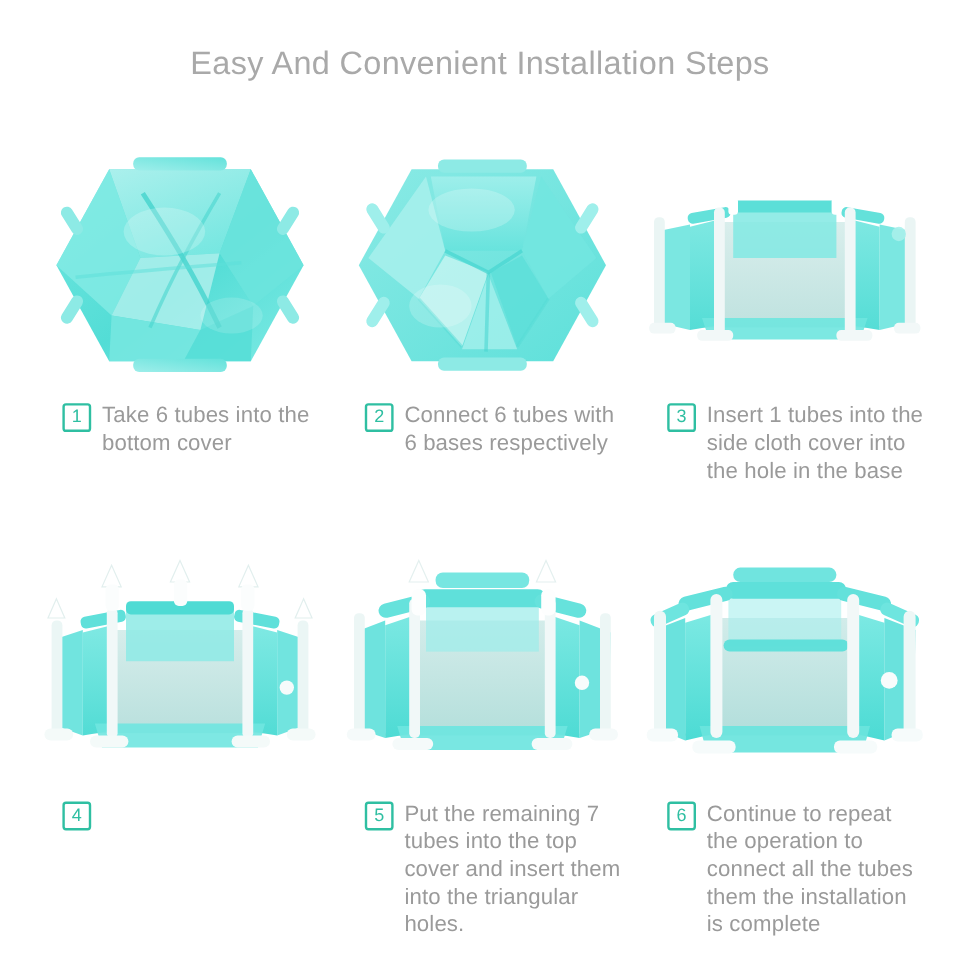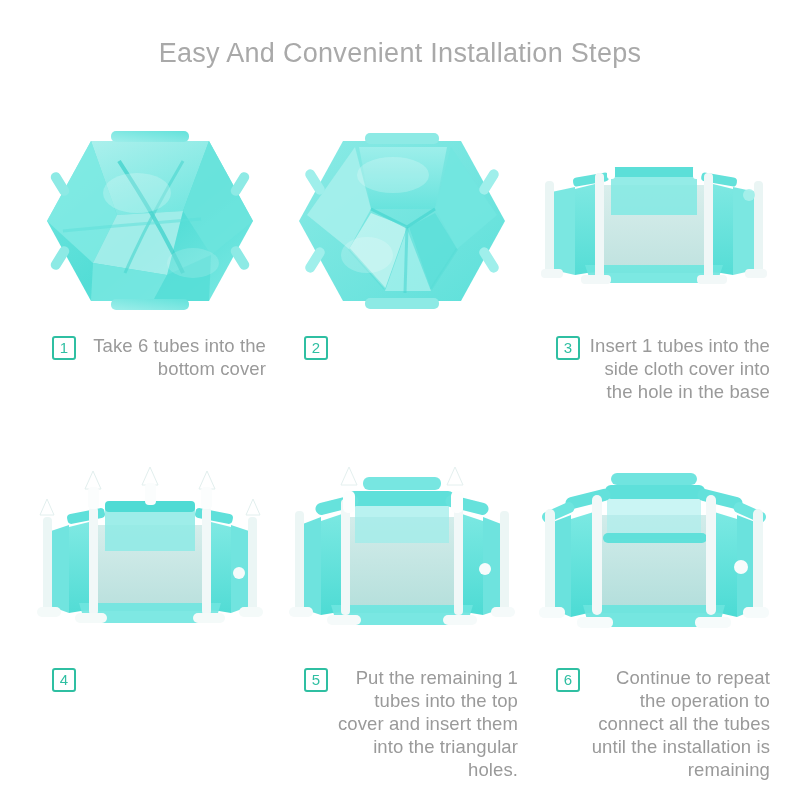--- a/index.html
+++ b/index.html
@@ -81,21 +81,20 @@
     text-align: center;
     margin-top: 2px;
     box-sizing: content-box;
     font-family: "Liberation Sans", sans-serif;
   }
   .cap-text {
     color: #9a9a9a;
     font-size: 18.5px;
     line-height: 23px;
     letter-spacing: 0.1px;
-    text-align: right;
   }
   svg { display:block; }
 </style>
 </head>
 <body>
 
 <div id="page">
 
   <div class="page-title">Easy And Convenient Installation Steps</div>
 
@@ -182,20 +181,21 @@
           <rect x="16" y="54" width="28" height="10" rx="5" fill="#9fefeb" transform="rotate(58 30 59)"></rect>
           <rect x="190" y="54" width="28" height="10" rx="5" fill="#9fefeb" transform="rotate(-58 204 59)"></rect>
           <rect x="16" y="132" width="28" height="10" rx="5" fill="#9fefeb" transform="rotate(-58 30 137)"></rect>
           <rect x="190" y="132" width="28" height="10" rx="5" fill="#9fefeb" transform="rotate(58 204 137)"></rect>
           <ellipse cx="108" cy="52" rx="36" ry="18" fill="#ffffff" opacity="0.22"></ellipse>
           <ellipse cx="82" cy="132" rx="26" ry="18" fill="#ffffff" opacity="0.2"></ellipse>
         </svg>
       </div>
       <div class="caption">
         <div class="badge">2</div>
+        <div class="cap-text">Connect 6 tubes with 6 bases respectively</div>
       </div>
     </div>
 
     <div class="cell">
       <div class="figwrap">
         <svg class="figure" viewBox="0 0 234 196">
           <defs>
             <linearGradient id="g3mesh" x1="0" y1="0" x2="0" y2="1">
               <stop offset="0%" stop-color="#d9eeec"></stop>
               <stop offset="100%" stop-color="#bfe2df"></stop>
@@ -331,21 +331,21 @@
 
           <rect x="42" y="160" width="34" height="10" rx="5" fill="#f5fafa"></rect>
           <rect x="158" y="160" width="34" height="10" rx="5" fill="#f5fafa"></rect>
           <rect x="4" y="152" width="24" height="10" rx="5" fill="#f5fafa"></rect>
           <rect x="206" y="152" width="24" height="10" rx="5" fill="#f5fafa"></rect>
           <circle cx="200" cy="114" r="6" fill="#f7fcfc"></circle>
         </svg>
       </div>
       <div class="caption">
         <div class="badge">5</div>
-        <div class="cap-text">Put the remaining 1 tubes into the top cover and insert them into the triangular holes.</div>
+        <div class="cap-text">Put the remaining 7 tubes into the top cover and insert them into the triangular holes.</div>
       </div>
     </div>
 
     <div class="cell">
       <div class="figwrap">
         <svg class="figure" viewBox="0 0 234 196">
           <defs>
             <linearGradient id="g6mesh" x1="0" y1="0" x2="0" y2="1">
               <stop offset="0%" stop-color="#d2ecea"></stop>
               <stop offset="100%" stop-color="#b2dedb"></stop>
@@ -379,18 +379,18 @@
 
           <rect x="40" y="162" width="36" height="11" rx="5" fill="#f6fbfb"></rect>
           <rect x="158" y="162" width="36" height="11" rx="5" fill="#f6fbfb"></rect>
           <rect x="2" y="152" width="26" height="11" rx="5" fill="#f6fbfb"></rect>
           <rect x="206" y="152" width="26" height="11" rx="5" fill="#f6fbfb"></rect>
           <circle cx="204" cy="112" r="7" fill="#f8fcfc"></circle>
         </svg>
       </div>
       <div class="caption">
         <div class="badge">6</div>
-        <div class="cap-text">Continue to repeat the operation to connect all the tubes until the installation is remaining</div>
+        <div class="cap-text">Continue to repeat the operation to connect all the tubes them the installation is complete</div>
       </div>
     </div>
 
   </div>
 </div>
 
 </body></html>

